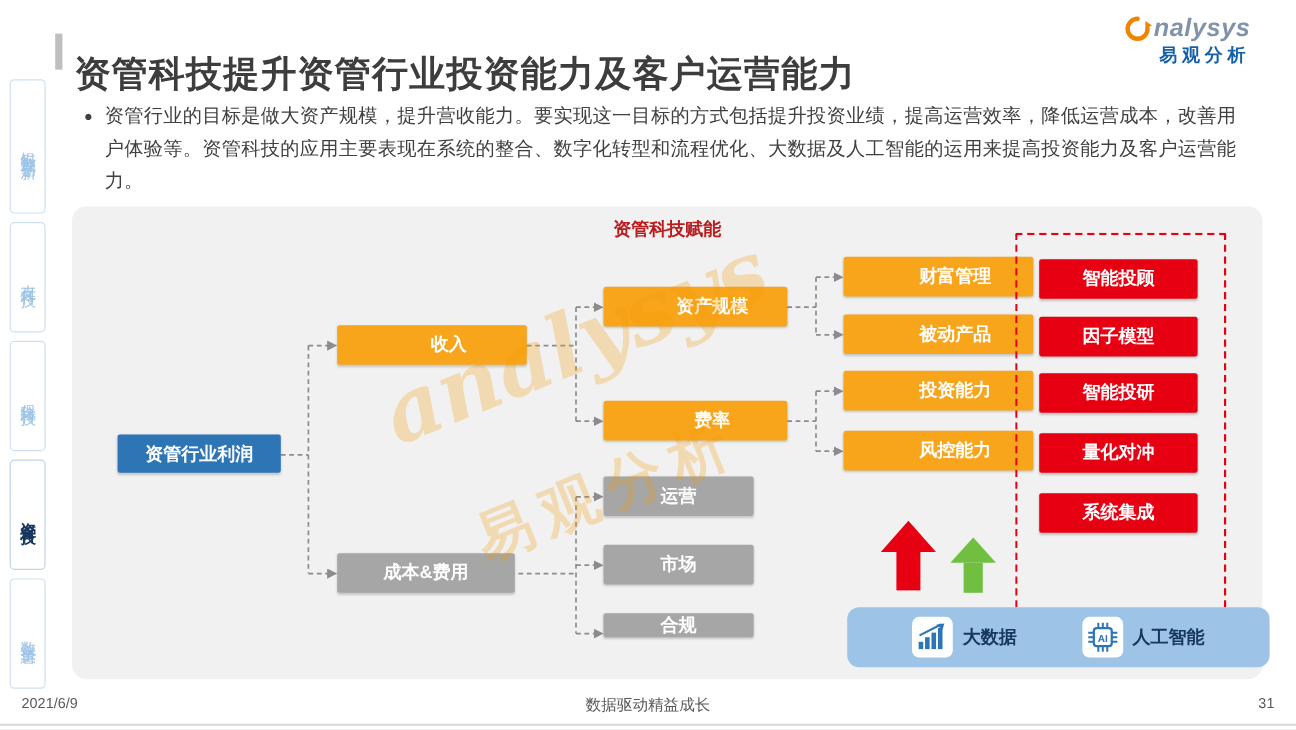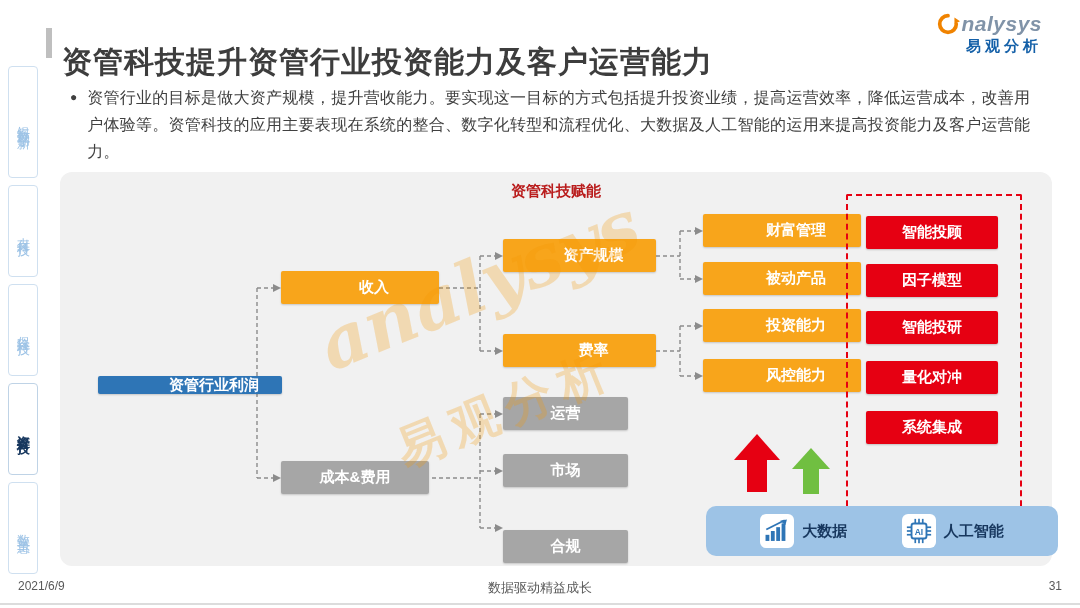--- a/index.html
+++ b/index.html
@@ -32,28 +32,28 @@
   .panel{position:absolute;left:60px;top:172px;width:992px;height:394px;background:#F1F1F1;border-radius:12px;}
   .panel-title{position:absolute;left:0;right:0;top:10px;text-align:center;font-size:15px;font-weight:bold;color:#b91c1c;}
   .connectors{position:absolute;left:0;top:0;}
   .box{
     position:absolute;display:flex;align-items:center;justify-content:center;
     color:#fff;font-size:15px;font-weight:bold;border-radius:2px;box-shadow:0 1px 2px rgba(0,0,0,0.18);
   }
   .orange{background:#F8A51B;padding-left:28px;}
   .graybox{background:#A6A6A6;}
   .bluebox{background:#2E75B6;}
-  .b-root{left:38px;top:204px;width:136px;height:18px;padding-left:48px;}
+  .b-root{left:38px;top:190px;width:136px;height:32px;}
   .b-rev{left:221px;top:99px;width:130px;height:33px;}
   .b-cost{left:221px;top:289px;width:148px;height:33px;}
   .b-scale{left:443px;top:67px;width:125px;height:33px;}
   .b-rate{left:443px;top:162px;width:125px;height:33px;}
   .b-ops{left:443px;top:225px;width:125px;height:33px;text-align:center;}
   .b-mkt{left:443px;top:282px;width:125px;height:33px;}
-  .b-comp{left:443px;top:358px;width:125px;height:33px;}
+  .b-comp{left:443px;top:339px;width:125px;height:20px;}
   .b-wealth{left:643px;top:42px;width:130px;height:33px;}
   .b-passive{left:643px;top:90px;width:130px;height:33px;}
   .b-invest{left:643px;top:137px;width:130px;height:33px;}
   .b-risk{left:643px;top:187px;width:130px;height:33px;}
   
   .dashed{position:absolute;left:786px;top:22px;width:172px;height:318px;border:2px dashed #E60012;border-radius:2px;}
   .tech-btn{
     position:absolute;left:18px;width:132px;height:33px;background:#E60012;color:#fff;
     display:flex;align-items:center;justify-content:center;font-size:15px;font-weight:bold;
     border-radius:2px;box-shadow:0 1px 2px rgba(0,0,0,0.2);

